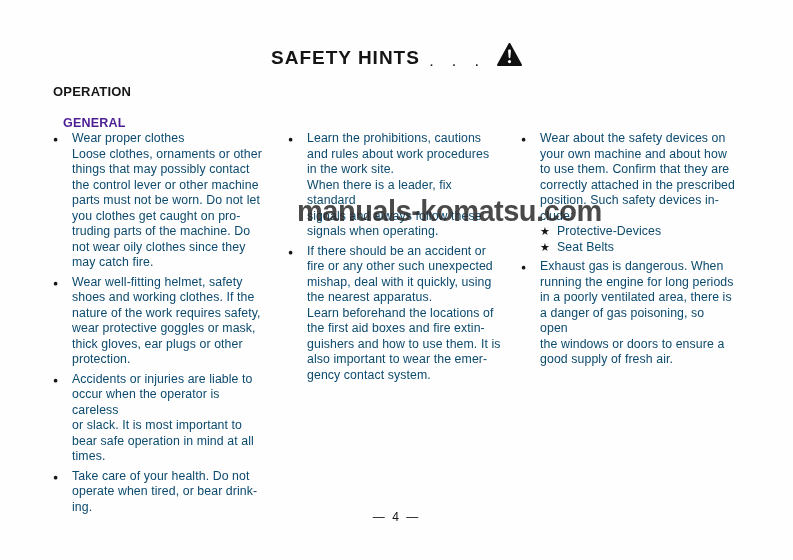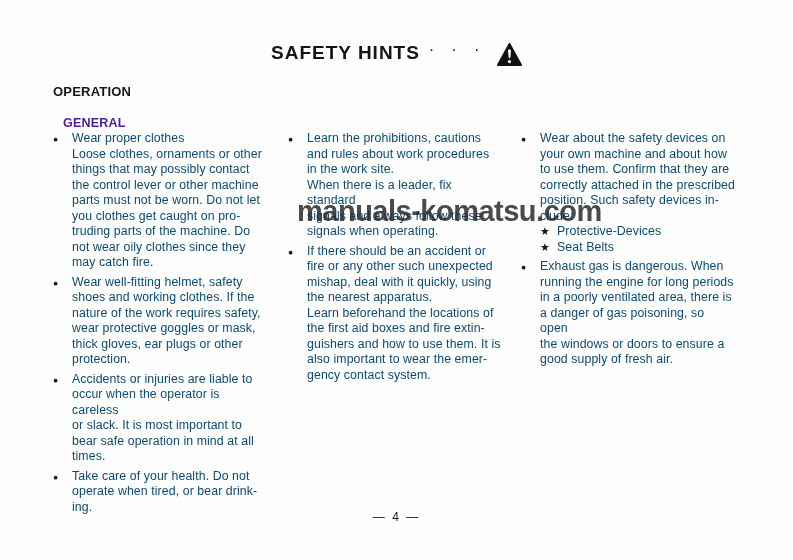--- a/index.html
+++ b/index.html
@@ -7,21 +7,21 @@
     position:relative;
     width:793px;height:560px;
     background:#fefefe;
     font-family:"Liberation Sans", sans-serif;
     color:#1d1d1d;
     overflow:hidden;
   }
   
   .title-row{
     position:absolute;top:42px;left:0;width:100%;
-    display:flex;align-items:flex-start;justify-content:center;gap:10px;
+    display:flex;align-items:flex-end;justify-content:center;gap:10px;
   }
   .page-title{
     font-size:19px;font-weight:bold;letter-spacing:1px;color:#151515;
   }
   .title-dots{
     font-size:11px;font-weight:bold;letter-spacing:8px;
     color:#151515;position:relative;top:2px;
   }
   .warn-icon{position:relative;top:1px;}
   

